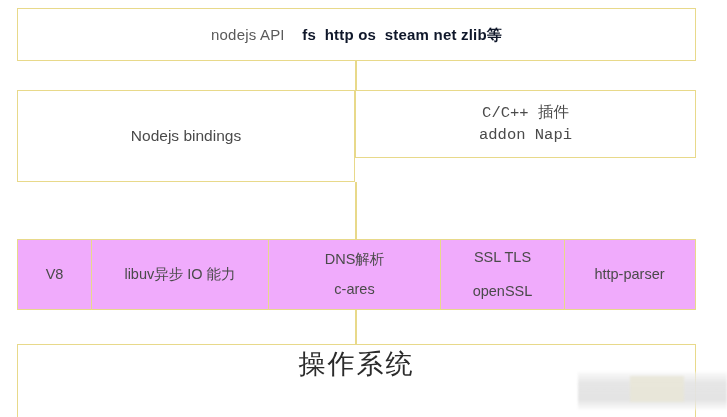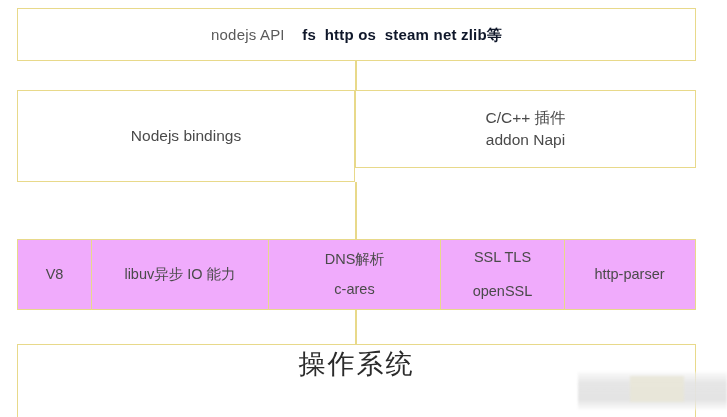--- a/index.html
+++ b/index.html
@@ -58,21 +58,22 @@
   #row2-left {
     left: 17px;
     top: 90px;
     width: 338px;
     height: 92px;
   }
   #row2-right {
     left: 355px;
     top: 90px;
     width: 341px;
-    height: 78px;
+    height: 68px;
+    font-family: Liberation Mono, monospace;
   }
   #row2-left .l1, #row2-right .l1 { font-size: 15.5px; }
   #row2-left .l2, #row2-right .l2 { font-size: 15.5px; }
 
   
   #row3 {
     position: absolute;
     left: 17px;
     top: 239px;
     width: 679px;

